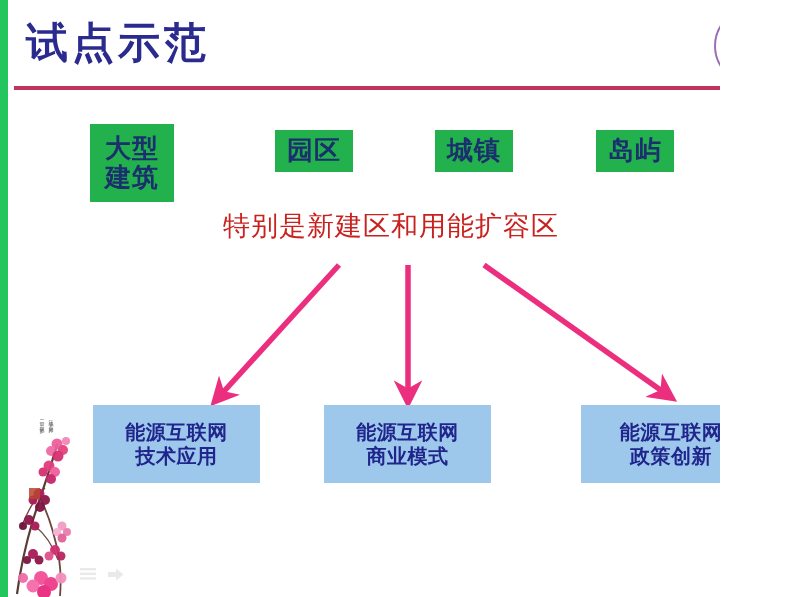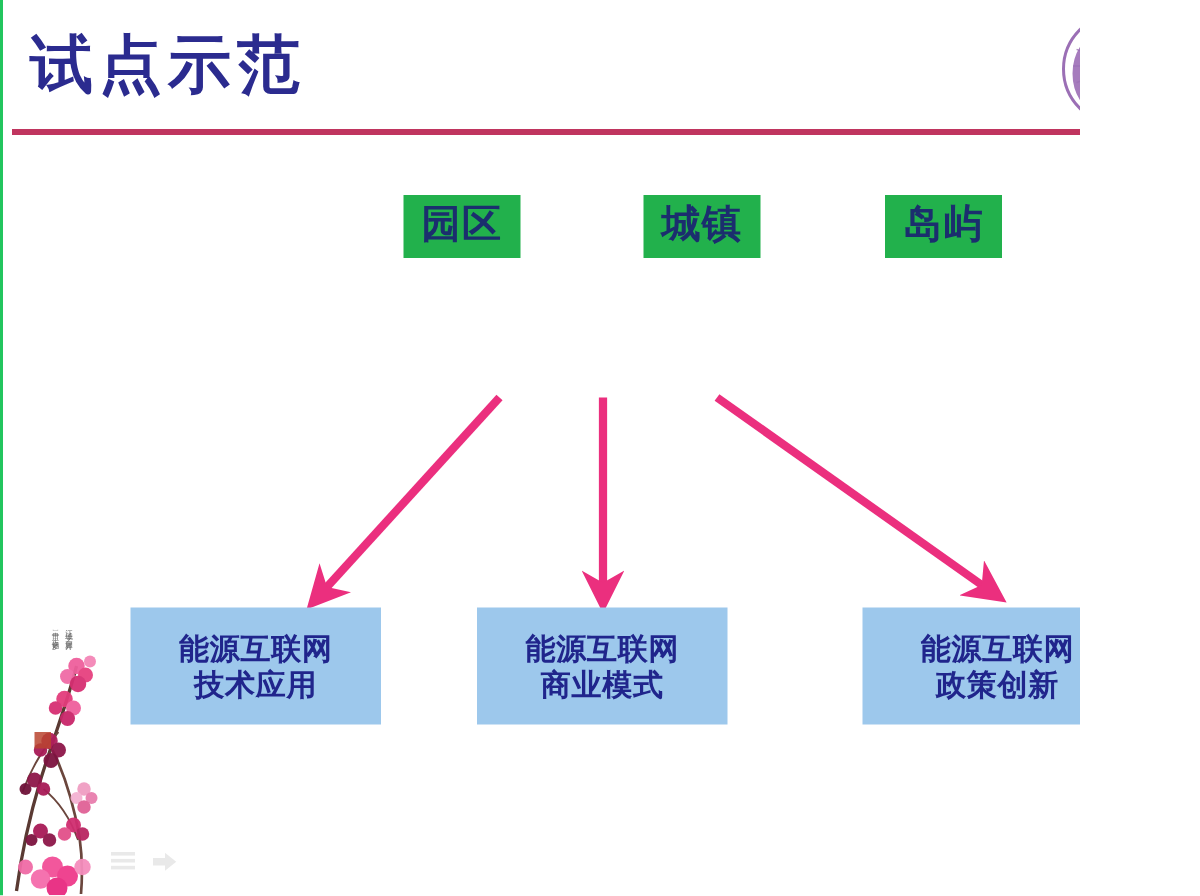--- a/index.html
+++ b/index.html
@@ -10,21 +10,21 @@
   body {
     font-family: "DejaVu Sans", "Liberation Sans", sans-serif;
   }
   #slide {
     position: relative;
     width: 720px;
     height: 597px;
     background: #ffffff;
     overflow: hidden;
     box-sizing: border-box;
-    border-left: 2px solid #22c55e;
+    border-left: 8px solid #22c55e;
   }
 
   
   #slide-title {
     position: absolute;
     left: 18px;
     top: 22px;
     font-size: 42px;
     font-weight: bold;
     color: #2b2b8f;
@@ -250,30 +250,35 @@
       <i style="transform:rotate(67.5deg)"></i>
       <i style="transform:rotate(90deg)"></i>
       <i style="transform:rotate(112.5deg)"></i>
       <i style="transform:rotate(135deg)"></i>
       <i style="transform:rotate(157.5deg)"></i>
     </div>
     <div class="ring-inner"></div>
     <div class="star"></div>
   </div>
 
+  <div class="green-box" id="gb-building">
+    <span class="ln">大型</span>
+    <span class="ln">建筑</span>
+  </div>
   <div class="green-box" id="gb-park">
     <span class="ln">园区</span>
   </div>
   <div class="green-box" id="gb-island">
     <span class="ln">岛屿</span>
   </div>
   <div class="green-box" id="gb-town">
     <span class="ln">城镇</span>
   </div>
 
+  <div id="red-note">特别是新建区和用能扩容区</div>
 
   <svg id="arrows" viewBox="0 0 800 597" xmlns="http://www.w3.org/2000/svg">
     <defs>
       <marker id="ah" markerWidth="5.2" markerHeight="5.2" refX="3.4" refY="2.6" orient="auto" markerUnits="strokeWidth">
         <path d="M0,0 L5.2,2.6 L0,5.2 L1.5,2.6 Z" fill="#eb2f7e"></path>
       </marker>
     </defs>
     <line x1="331" y1="265" x2="209" y2="399" stroke="#eb2f7e" stroke-width="5.5" marker-end="url(#ah)"></line>
     <line x1="400" y1="265" x2="400" y2="399" stroke="#eb2f7e" stroke-width="5.5" marker-end="url(#ah)"></line>
     <line x1="476" y1="265" x2="661" y2="396" stroke="#eb2f7e" stroke-width="5.5" marker-end="url(#ah)"></line>

